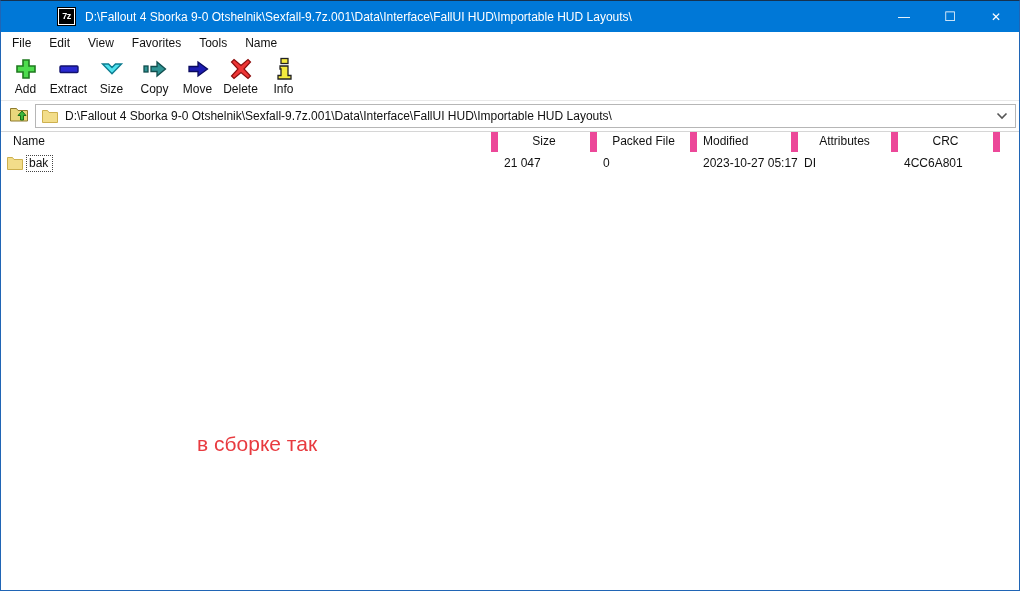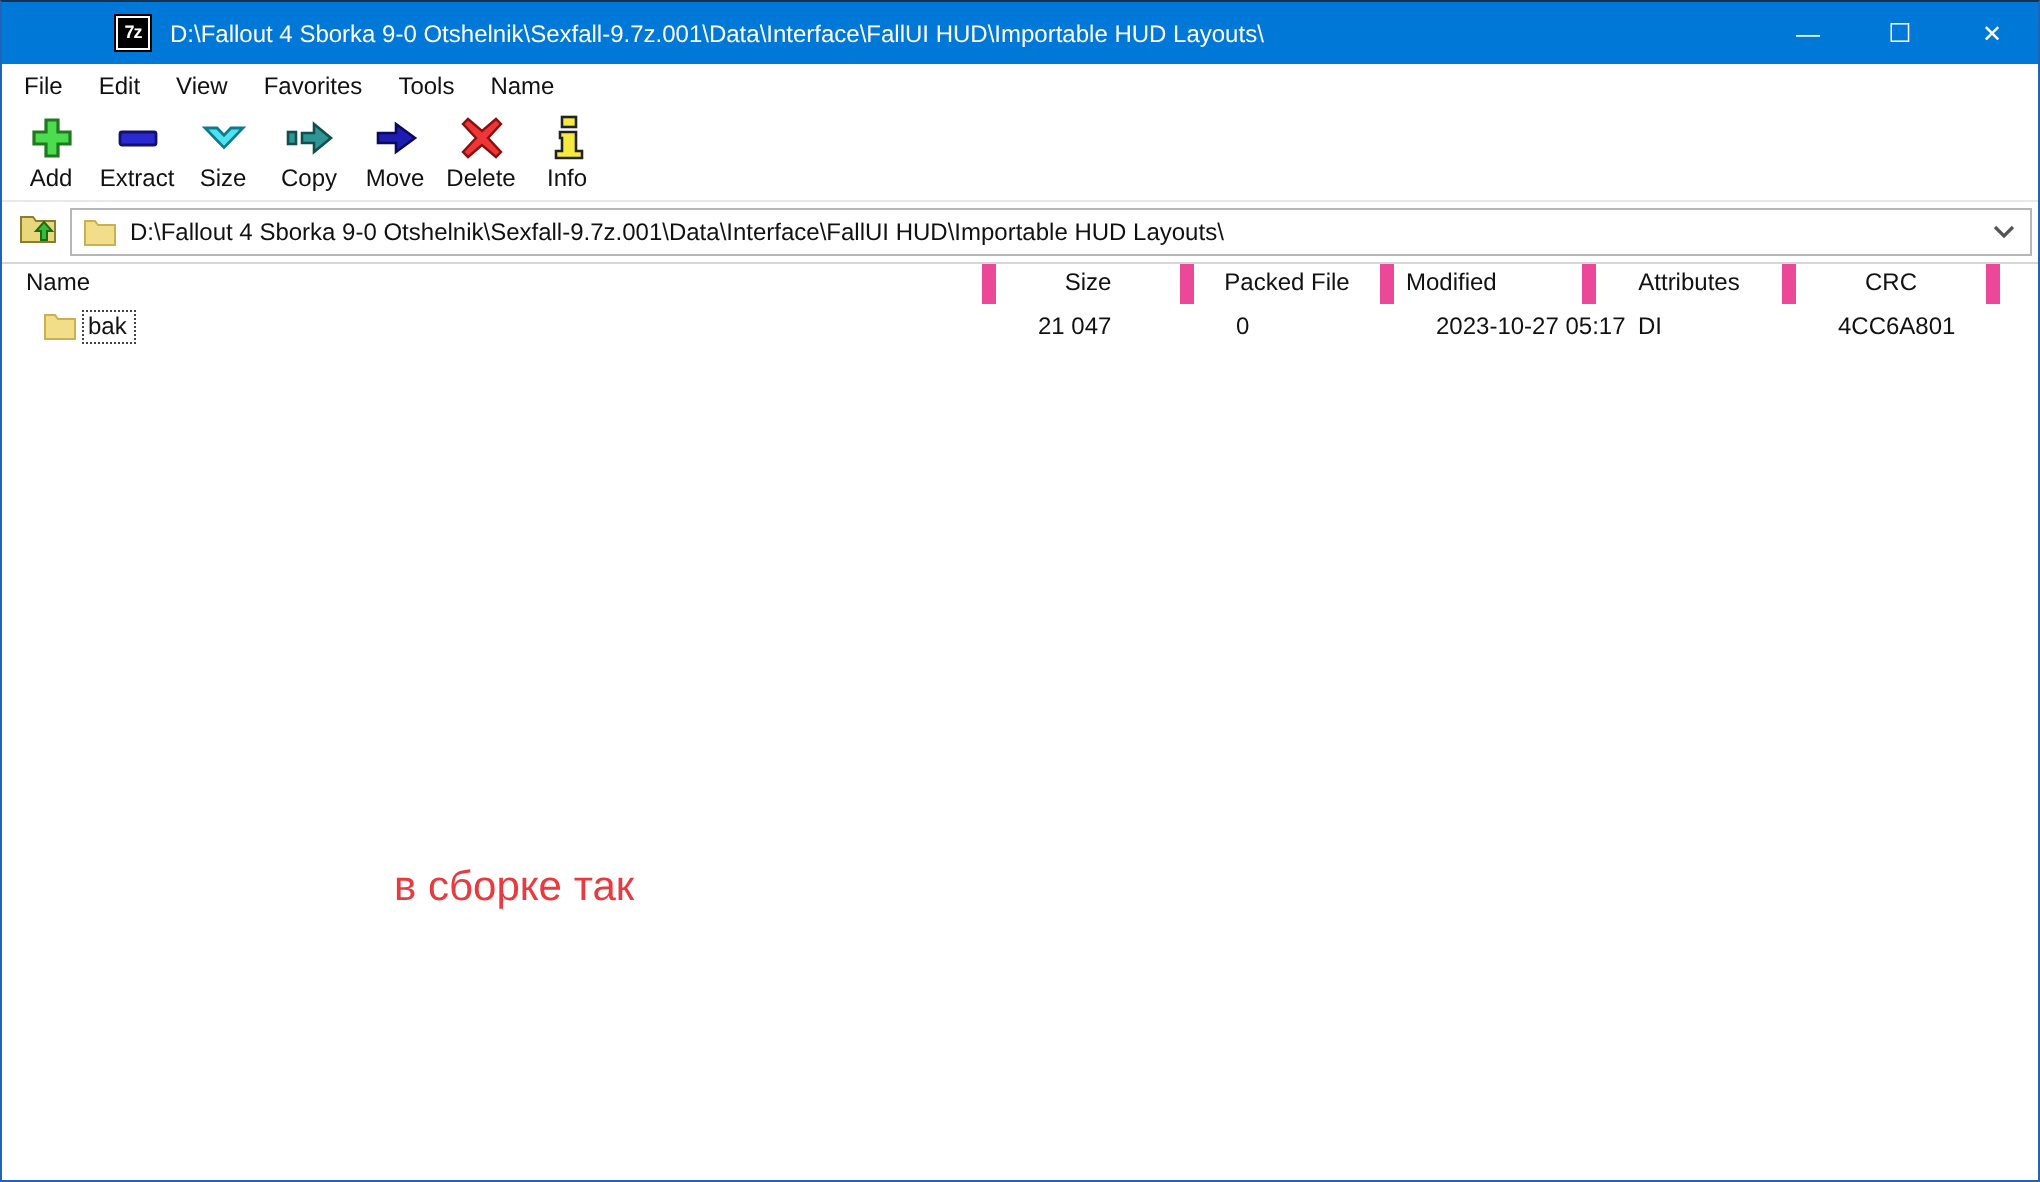--- a/index.html
+++ b/index.html
@@ -41,21 +41,21 @@
   .col-name { width:497px; flex:0 0 497px; padding-left:12px; }
   .col-size { width:99px; flex:0 0 99px; }
   .col-packed { width:100px; flex:0 0 100px; }
   .col-modified { width:101px; flex:0 0 101px; }
   .col-attr { width:100px; flex:0 0 100px; }
   .col-crc { width:102px; flex:0 0 102px; }
   .col-fill { flex:1; border-right:none; }
   .list-row { height:22px; display:flex; align-items:center; font-size:12px; color:#111; }
   .rcell { padding:0 6px; white-space:nowrap; overflow:hidden; }
   .rcell.r { text-align:left; }
-  .name-cell { display:flex; align-items:center; padding-left:6px;margin-left:15px; }
+  .name-cell { display:flex; align-items:center; padding-left:6px; }
   .row-folder-icon { margin-right:3px; flex:0 0 16px; display:flex; }
   .focus-name { border:1px dotted #444; padding:0 4px 1px 2px; line-height:14px; }
   
   .annotation { position:absolute; left:196px; top:300px; font-size:21px; white-space:nowrap; }
 </style>
 </head>
 <body>
 
 <div class="window">
 

